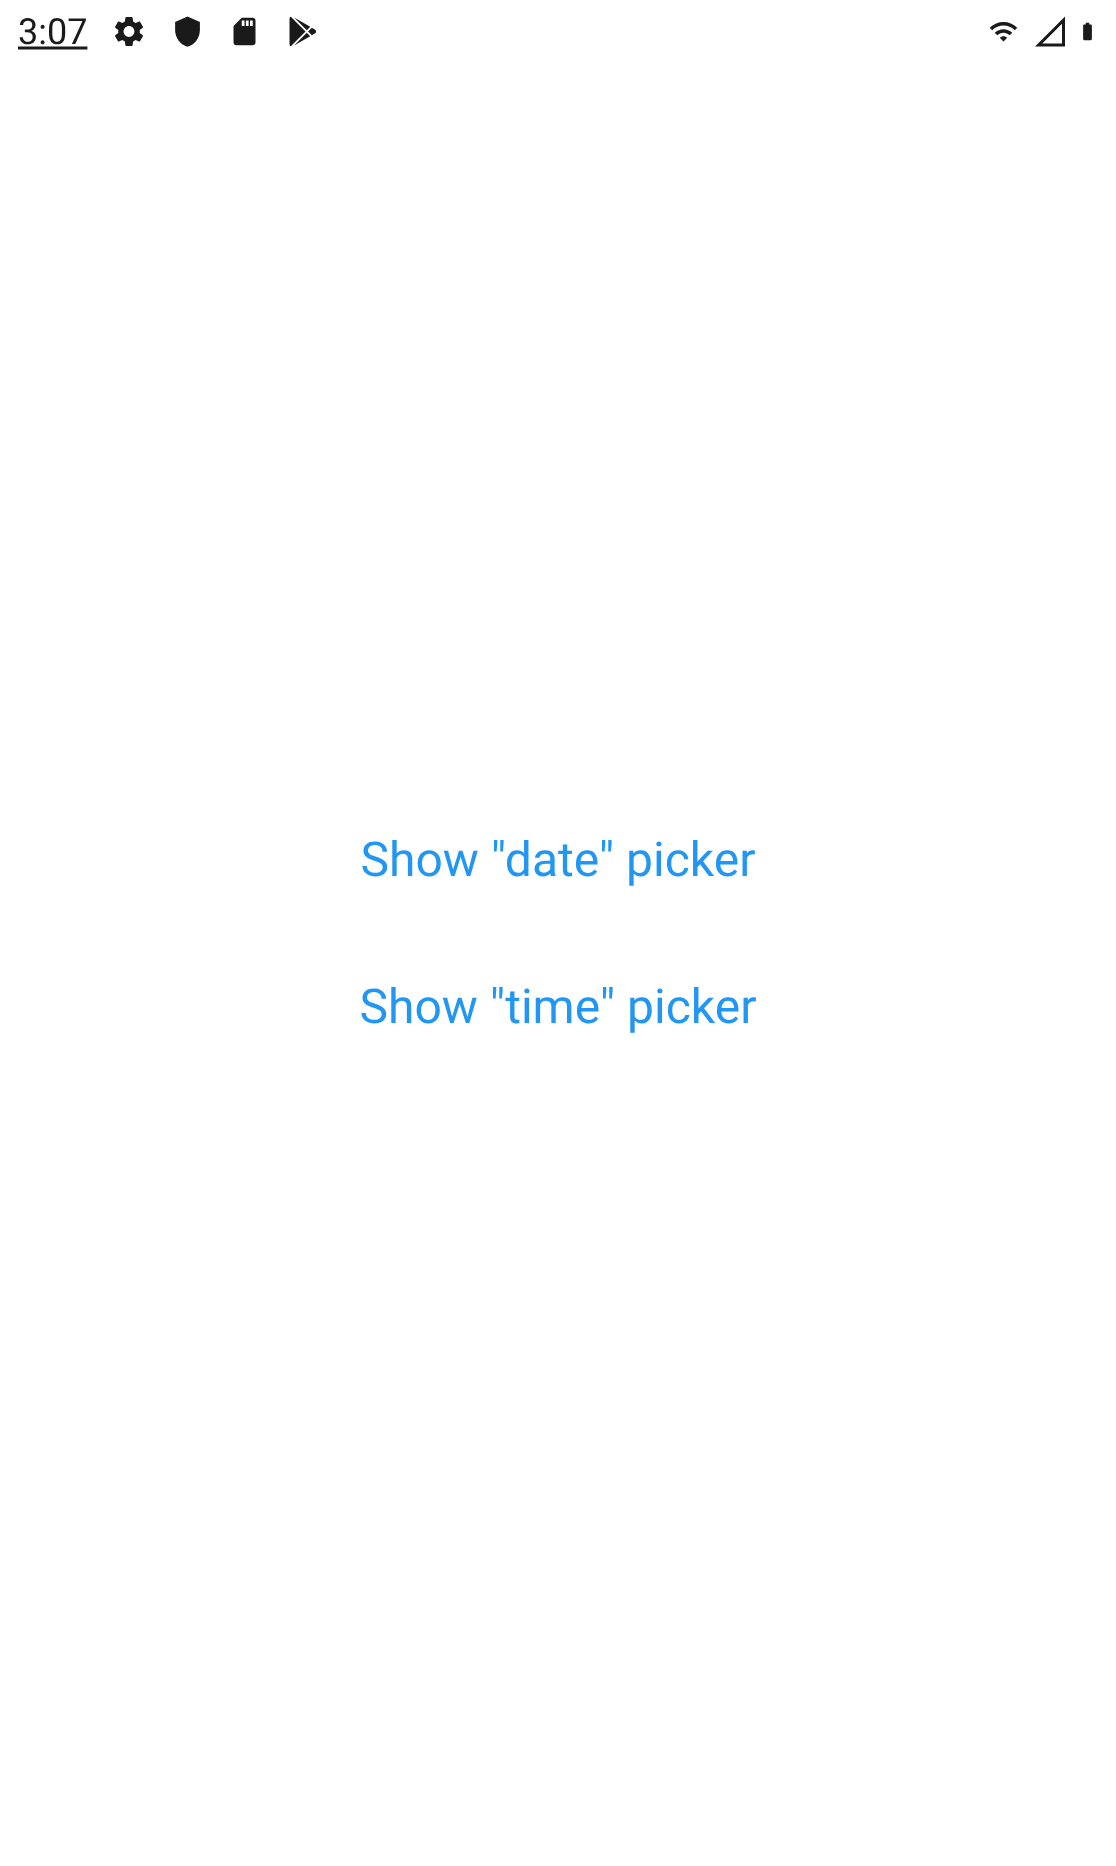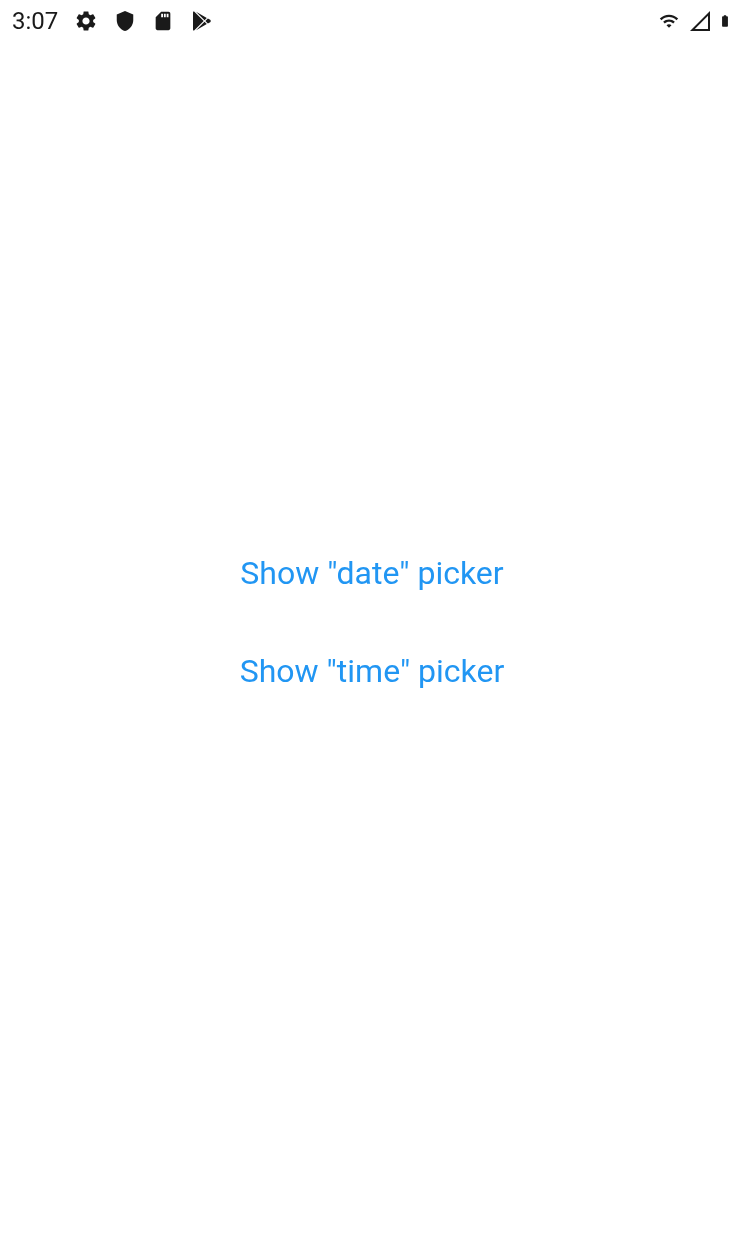--- a/index.html
+++ b/index.html
@@ -15,20 +15,21 @@
       position: relative;
       overflow: hidden;
     }
     .status-bar {
       height: 42px;
       display: flex;
       justify-content: space-between;
       align-items: center;
       padding: 0 12px;
       color: #1a1a1a;
+      text-decoration: underline;
     }
     .status-left {
       display: flex;
       align-items: center;
       gap: 16px;
     }
     .status-right {
       display: flex;
       align-items: center;
       gap: 6px;

